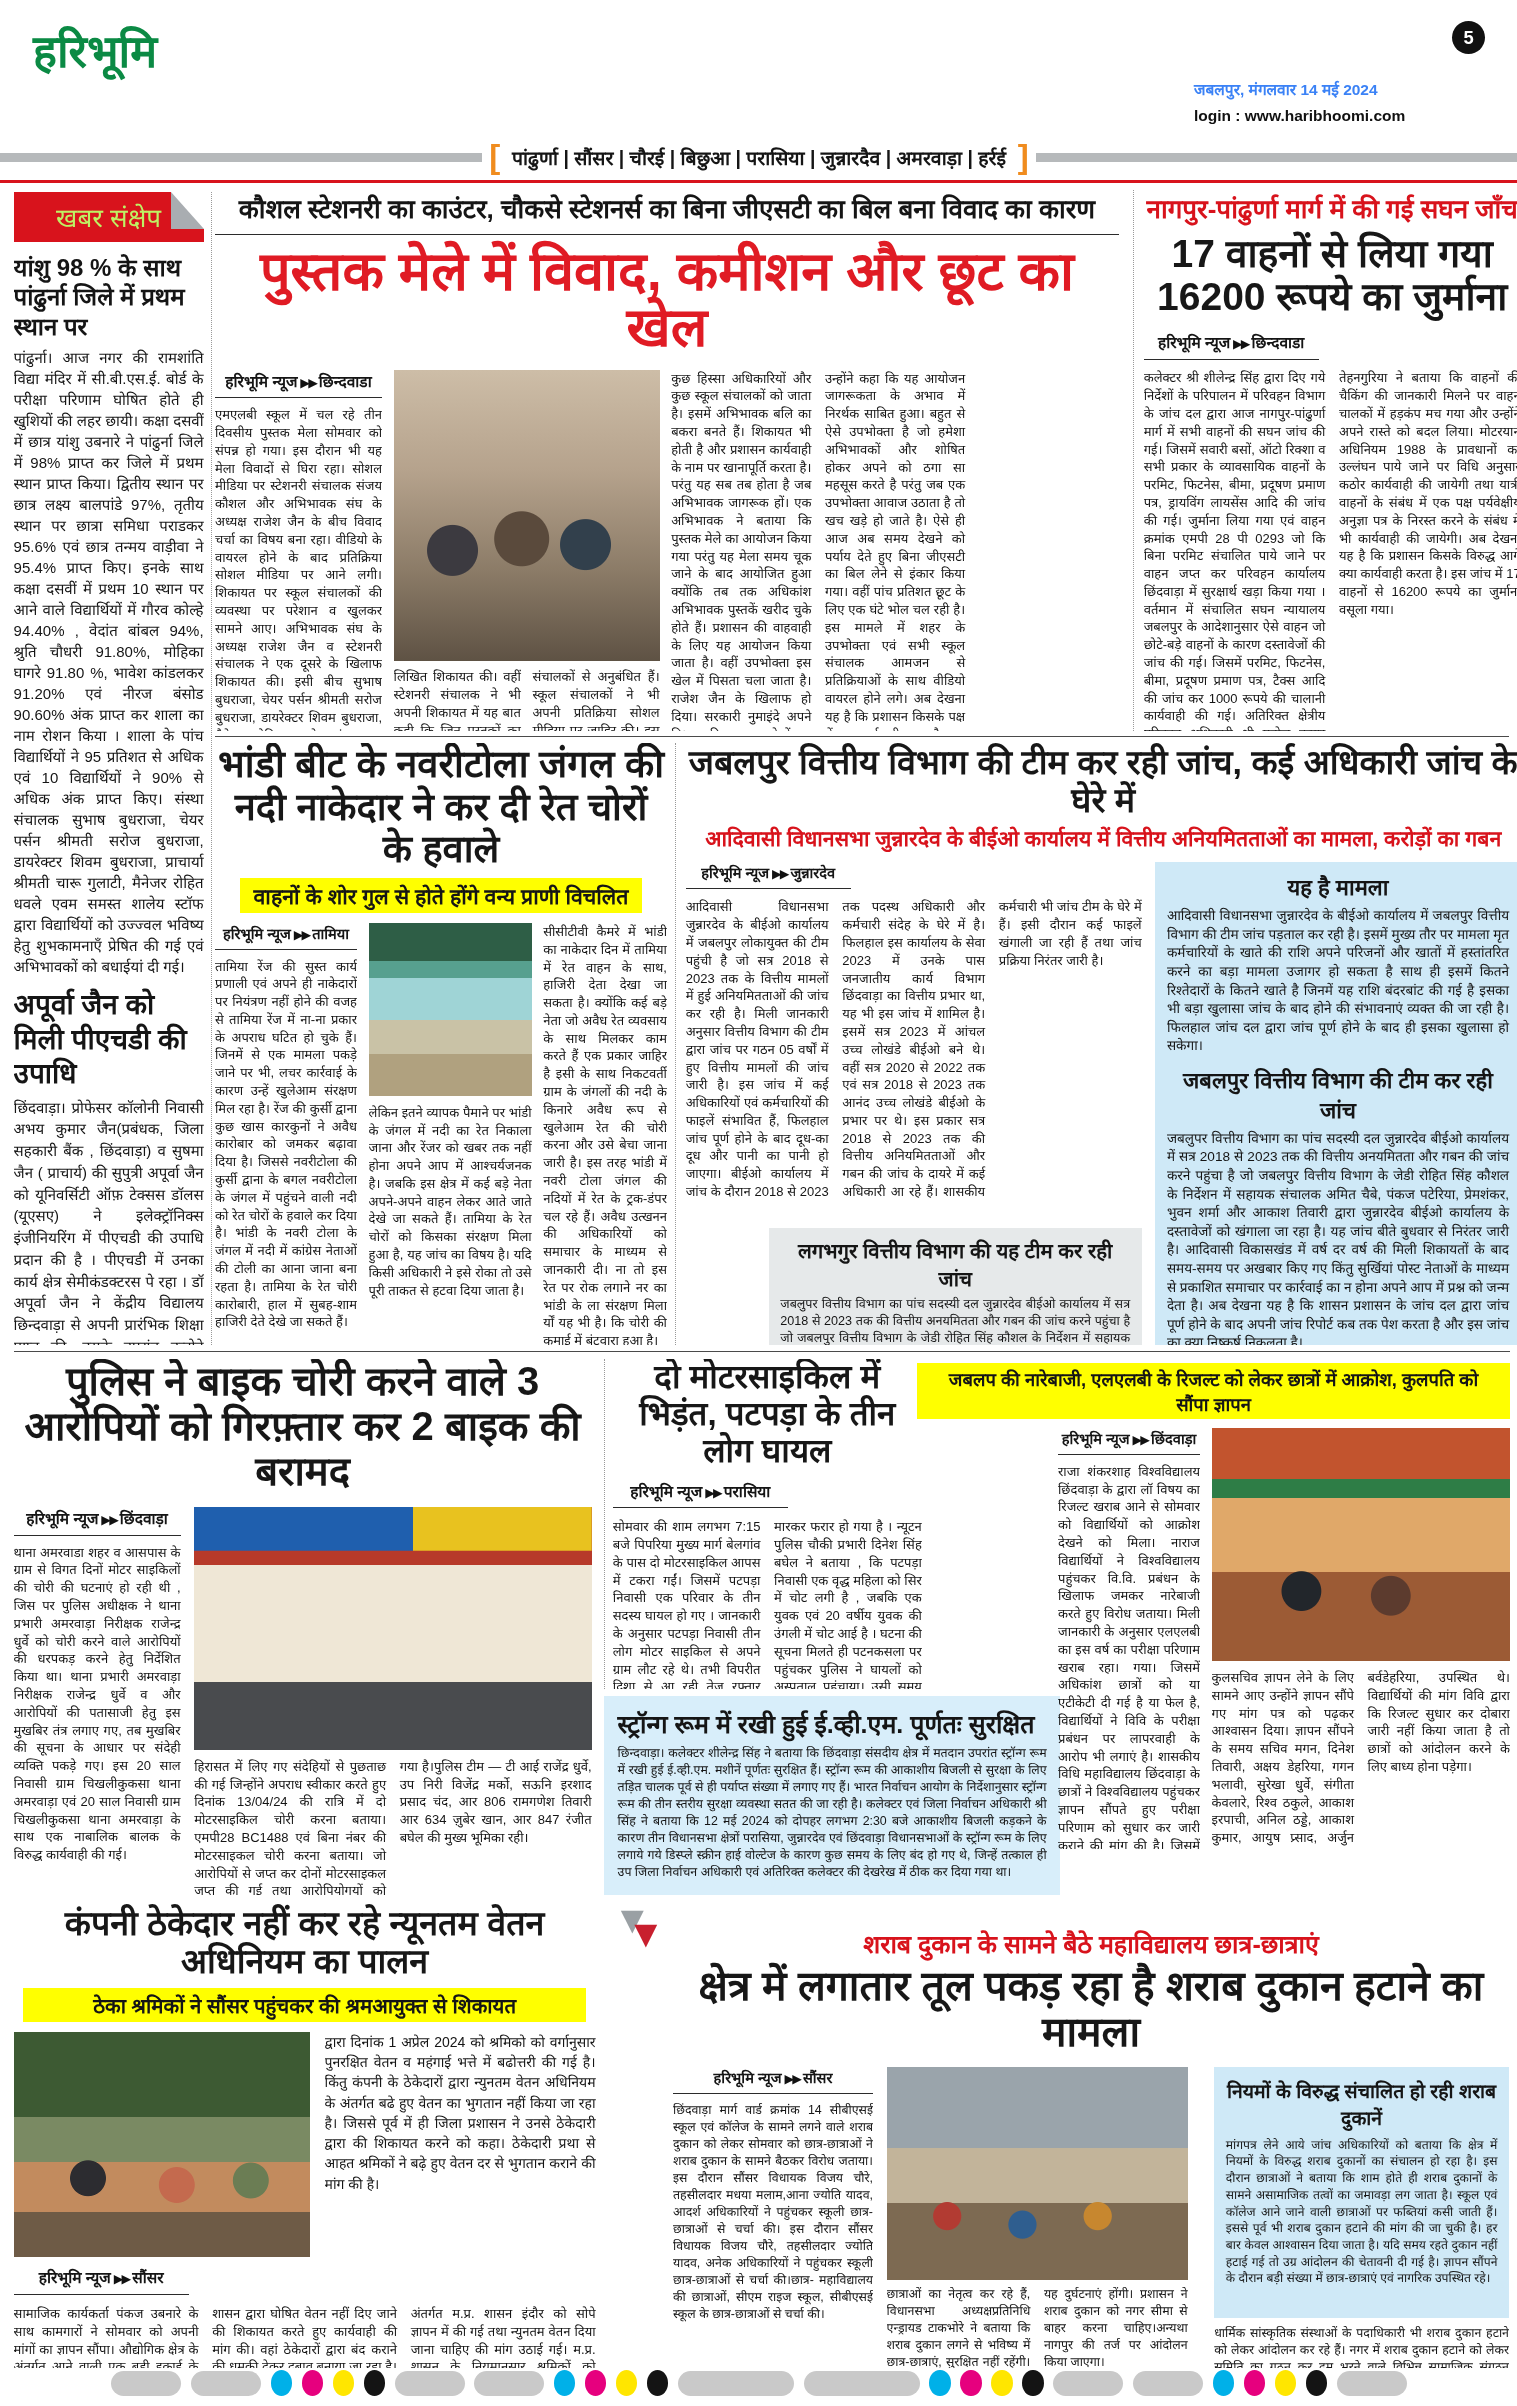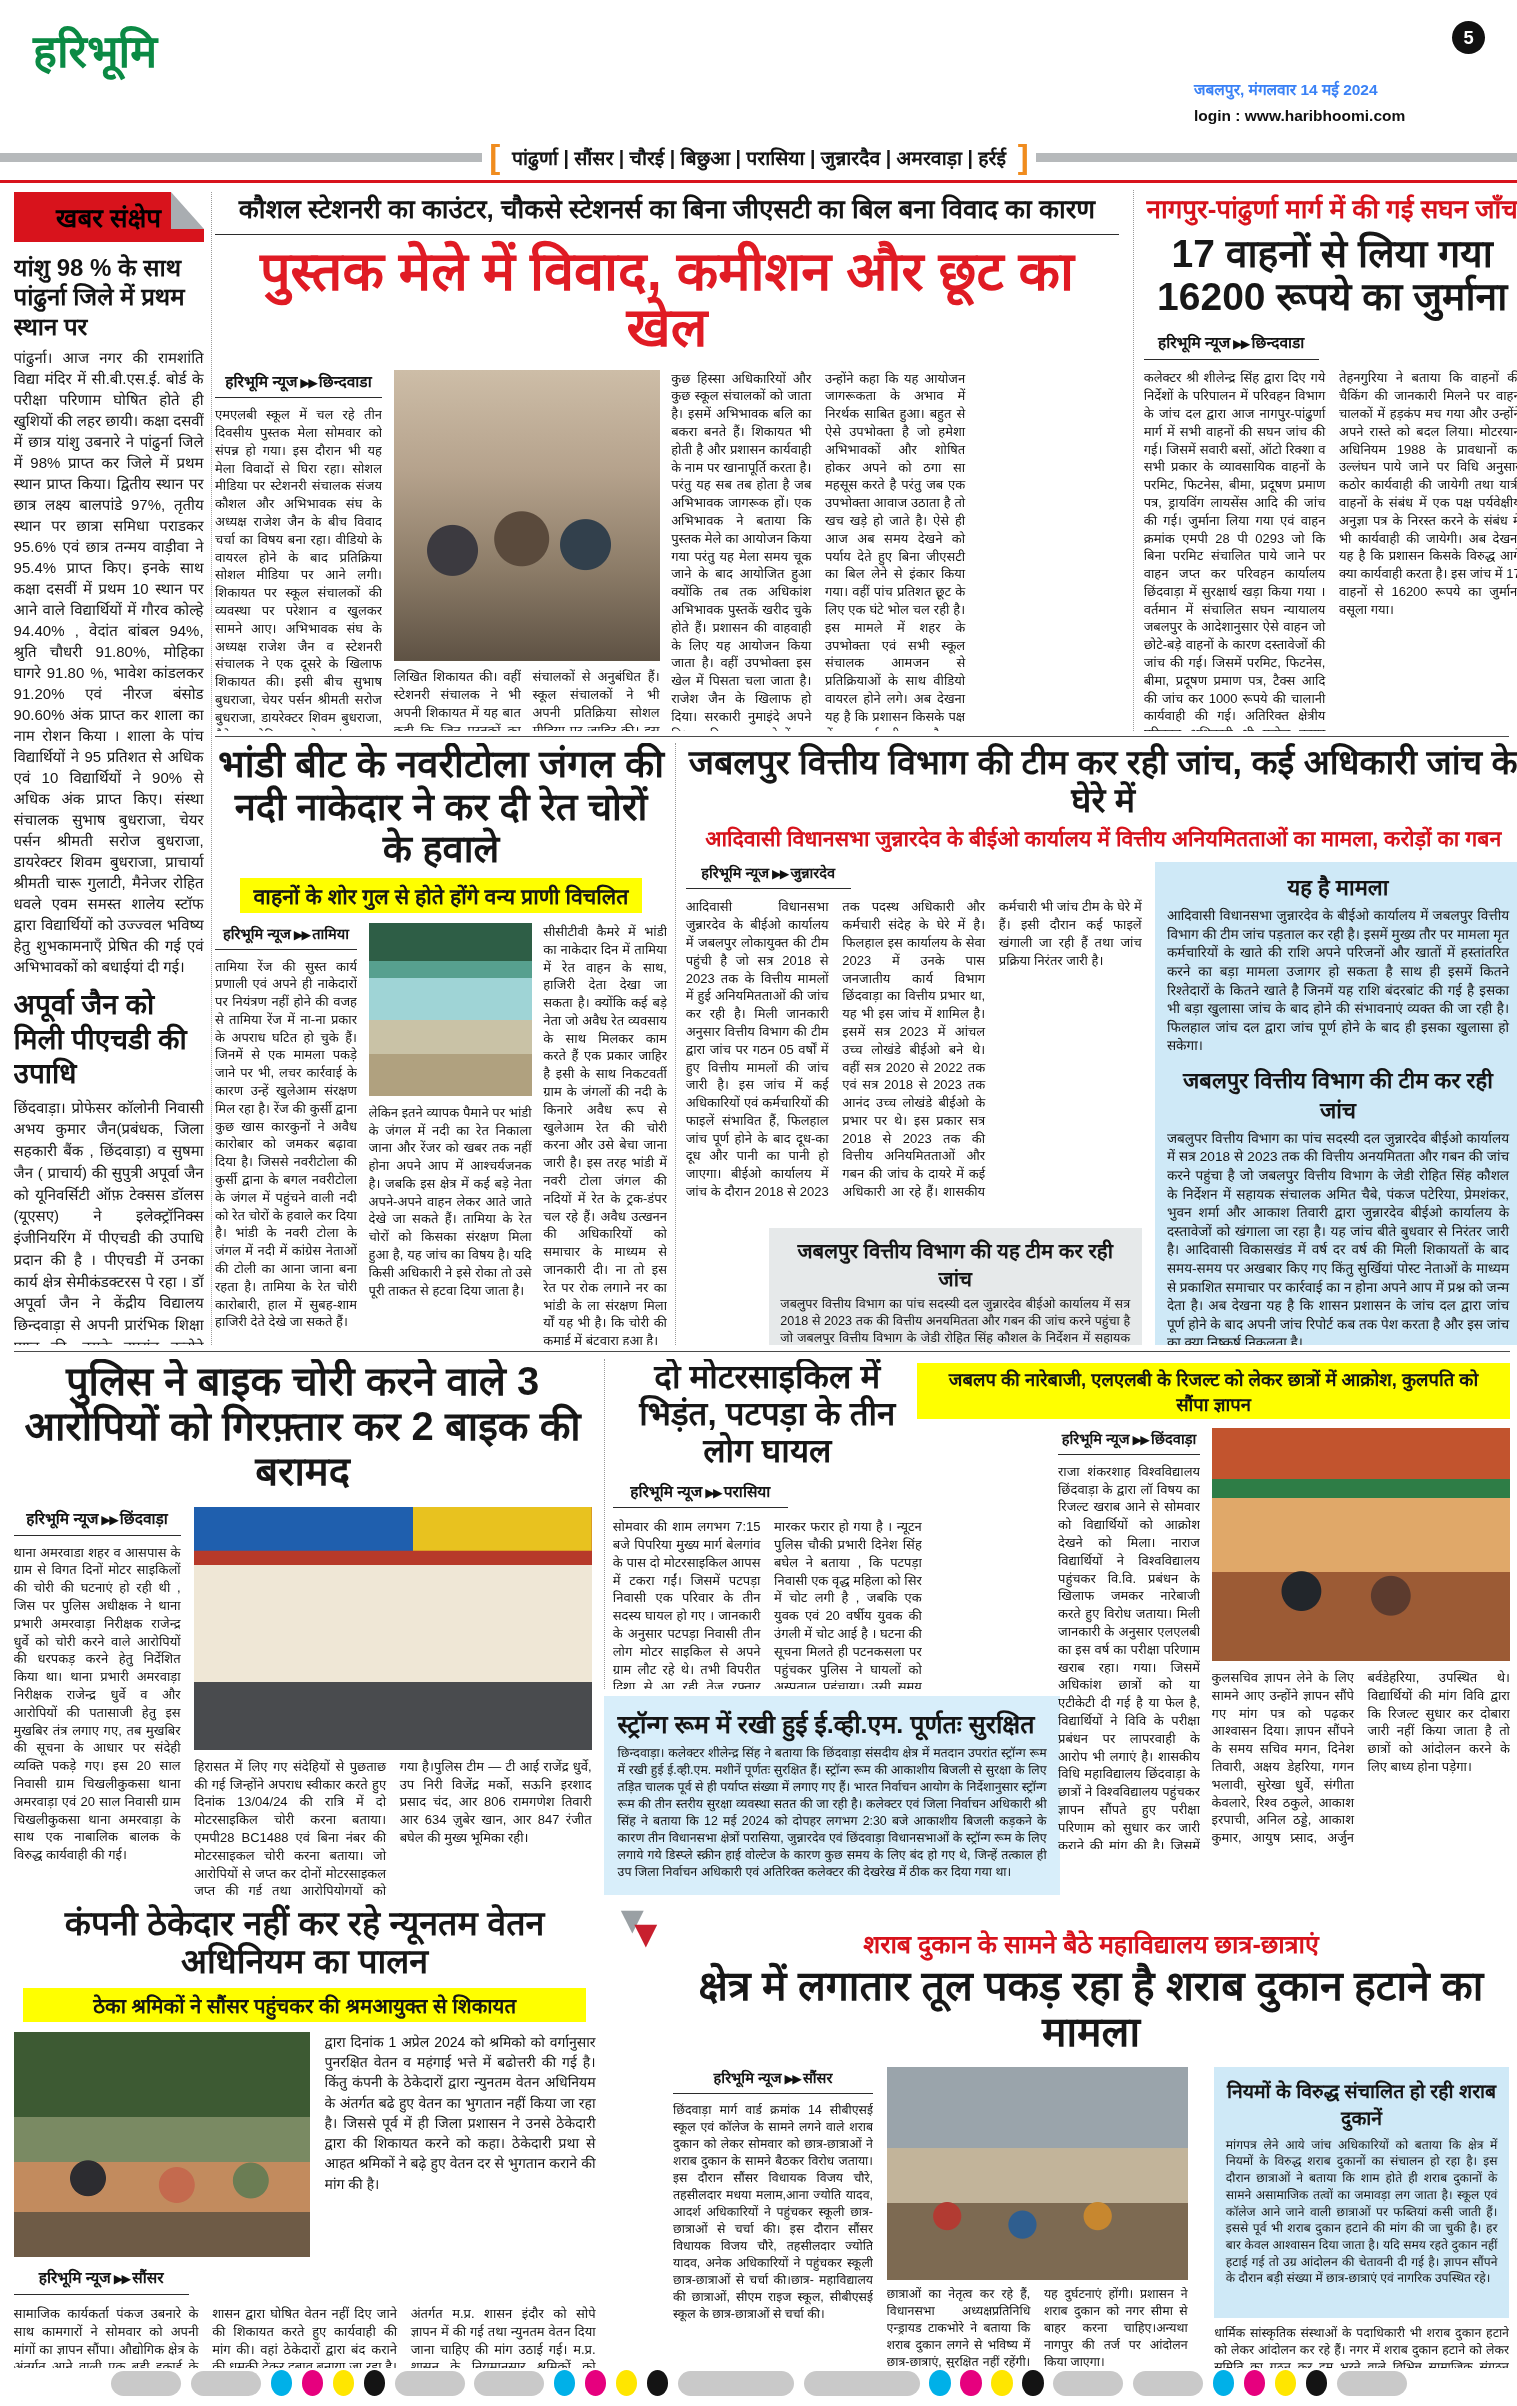--- a/index.html
+++ b/index.html
@@ -15,21 +15,21 @@
   .edition{font-weight:bold;font-size:15.5px;color:#3b82f6;}
   .login{font-weight:bold;font-size:15.5px;color:#111;}
   .pagenum{width:33px;height:33px;border-radius:50%;background:#111;color:#fff;font-weight:bold;
            font-size:18.4px;display:flex;align-items:center;justify-content:center;}
   .towns-row{display:flex;align-items:center;width:100%;}
   .towns-bar{flex:1;height:8.7px;background:#b6b9bb;}
   .bracket{color:#f08c1e;font-size:33px;font-weight:bold;line-height:0.8;padding:0 7.8px;}
   .towns{font-weight:bold;font-size:19.4px;white-space:nowrap;padding:0 3.9px;}
   .redrule{height:2.9px;background:#d8131c;}
   
-  .brief-banner{position:relative;background:#d8131c;color:#000000;font-weight:bold;font-size:26px;
+  .brief-banner{position:relative;background:#d8131c;color:#bef264;font-weight:normal;font-size:26px;
                 text-align:center;padding:6.8px 0;}
   .brief-banner::after{content:"";position:absolute;right:0;top:0;border-top:37px solid #fff;
                 border-left:33px solid #a9adb1;}
   .brief-hl{font-weight:bold;font-size:24px;line-height:1.22;margin:11.6px 0 5.8px 0;}
   .brief-body{font-size:15px;line-height:1.4;}
   
   .kicker{font-weight:bold;font-size:26px;border-bottom:1.9px solid #2b2b2b;padding-bottom:7.8px;}
   .hl-red{font-weight:bold;color:#e01b24;font-size:54px;line-height:1.05;}
   .hl-blk{font-weight:bold;color:#171717;line-height:1.12;}
   .kicker-red{font-weight:bold;color:#d8131c;}
@@ -152,21 +152,21 @@
     <div class="kicker-red ctr" style="font-size:21.3px;margin-top:3.9px;">आदिवासी विधानसभा जुन्नारदेव के बीईओ कार्यालय में वित्तीय अनियमितताओं का मामला, करोड़ों का गबन</div>
     <div style="display:flex;gap:13.6px;margin-top:9.7px;height:505px;">
       <div style="width:456px;flex:none;">
         <div style="width:165px;">
           <div class="byline" style="font-size:14.6px;">
             <span>हरिभूमि न्यूज</span><span class="arr">▶▶</span><span>जुन्नारदेव</span>
           </div>
         </div>
         <div class="body jst cols3 clip" style="height:320px;margin-top:-33px;padding-top:35px;">आदिवासी विधानसभा जुन्नारदेव के बीईओ कार्यालय में जबलपुर लोकायुक्त की टीम पहुंची है जो सत्र 2018 से 2023 तक के वित्तीय मामलों में हुई अनियमितताओं की जांच कर रही है। मिली जानकारी अनुसार वित्तीय विभाग की टीम द्वारा जांच पर गठन 05 वर्षों में हुए वित्तीय मामलों की जांच जारी है। इस जांच में कई अधिकारियों एवं कर्मचारियों की फाइलें संभावित हैं, फिलहाल जांच पूर्ण होने के बाद दूध-का दूध और पानी का पानी हो जाएगा। बीईओ कार्यालय में जांच के दौरान 2018 से 2023 तक पदस्थ अधिकारी और कर्मचारी संदेह के घेरे में है। फिलहाल इस कार्यालय के सेवा 2023 में उनके पास जनजातीय कार्य विभाग छिंदवाड़ा का वित्तीय प्रभार था, यह भी इस जांच में शामिल है। इसमें सत्र 2023 में आंचल उच्च लोखंडे बीईओ बने थे। वहीं सत्र 2020 से 2022 तक एवं सत्र 2018 से 2023 तक आनंद उच्च लोखंडे बीईओ के प्रभार पर थे। इस प्रकार सत्र 2018 से 2023 तक की वित्तीय अनियमितताओं और गबन की जांच के दायरे में कई अधिकारी आ रहे हैं। शासकीय कर्मचारी भी जांच टीम के घेरे में हैं। इसी दौरान कई फाइलें खंगाली जा रही हैं तथा जांच प्रक्रिया निरंतर जारी है।</div>
         <div class="box-gray clip" style="margin-left:83px;margin-top:9.7px;height:144px;">
-          <div class="box-hd" style="font-size:20.4px;margin-bottom:3.9px;">जबलपुर वित्तीय विभाग की यह टीम कर रही जांच</div>
+          <div class="box-hd" style="font-size:20.4px;margin-bottom:3.9px;">लगभगुर वित्तीय विभाग की यह टीम कर रही जांच</div>
           <div class="body jst" style="font-size:12.6px;">जबलुपर वित्तीय विभाग का पांच सदस्यी दल जुन्नारदेव बीईओ कार्यालय में सत्र 2018 से 2023 तक की वित्तीय अनयमितता और गबन की जांच करने पहुंचा है जो जबलपुर वित्तीय विभाग के जेडी रोहित सिंह कौशल के निर्देशन में सहायक संचालक अमित चैबे, पंकज पटेरिया, प्रेमशंकर, भुवन शर्मा और आकाश तिवारी द्वारा जुन्नारदेव बीईओ कार्यालय के दस्तावेजों को खंगाला जा रहा है। यह जांच बीते बुधवार से निरंतर जारी है।</div>
         </div>
       </div>
       <div class="box-blue clip" style="flex:1;height:485px;">
         <div class="box-hd">यह है मामला</div>
         <div class="body jst" style="font-size:13.6px;">आदिवासी विधानसभा जुन्नारदेव के बीईओ कार्यालय में जबलपुर वित्तीय विभाग की टीम जांच पड़ताल कर रही है। इसमें मुख्य तौर पर मामला मृत कर्मचारियों के खाते की राशि अपने परिजनों और खातों में हस्तांतरित करने का बड़ा मामला उजागर हो सकता है साथ ही इसमें कितने रिश्तेदारों के कितने खाते है जिनमें यह राशि बंदरबांट की गई है इसका भी बड़ा खुलासा जांच के बाद होने की संभावनाएं व्यक्त की जा रही है। फिलहाल जांच दल द्वारा जांच पूर्ण होने के बाद ही इसका खुलासा हो सकेगा।</div>
         <div class="box-hd" style="margin-top:7.8px;">जबलपुर वित्तीय विभाग की टीम कर रही जांच</div>
         <div class="body jst" style="font-size:13.6px;">जबलुपर वित्तीय विभाग का पांच सदस्यी दल जुन्नारदेव बीईओ कार्यालय में सत्र 2018 से 2023 तक की वित्तीय अनयमितता और गबन की जांच करने पहुंचा है जो जबलपुर वित्तीय विभाग के जेडी रोहित सिंह कौशल के निर्देशन में सहायक संचालक अमित चैबे, पंकज पटेरिया, प्रेमशंकर, भुवन शर्मा और आकाश तिवारी द्वारा जुन्नारदेव बीईओ कार्यालय के दस्तावेजों को खंगाला जा रहा है। यह जांच बीते बुधवार से निरंतर जारी है। आदिवासी विकासखंड में वर्ष दर वर्ष की मिली शिकायतों के बाद समय-समय पर अखबार किए गए किंतु सुर्खियां पोस्ट नेताओं के माध्यम से प्रकाशित समाचार पर कार्रवाई का न होना अपने आप में प्रश्न को जन्म देता है। अब देखना यह है कि शासन प्रशासन के जांच दल द्वारा जांच पूर्ण होने के बाद अपनी जांच रिपोर्ट कब तक पेश करता है और इस जांच का क्या निष्कर्ष निकलता है।</div>
       </div>
     </div>

